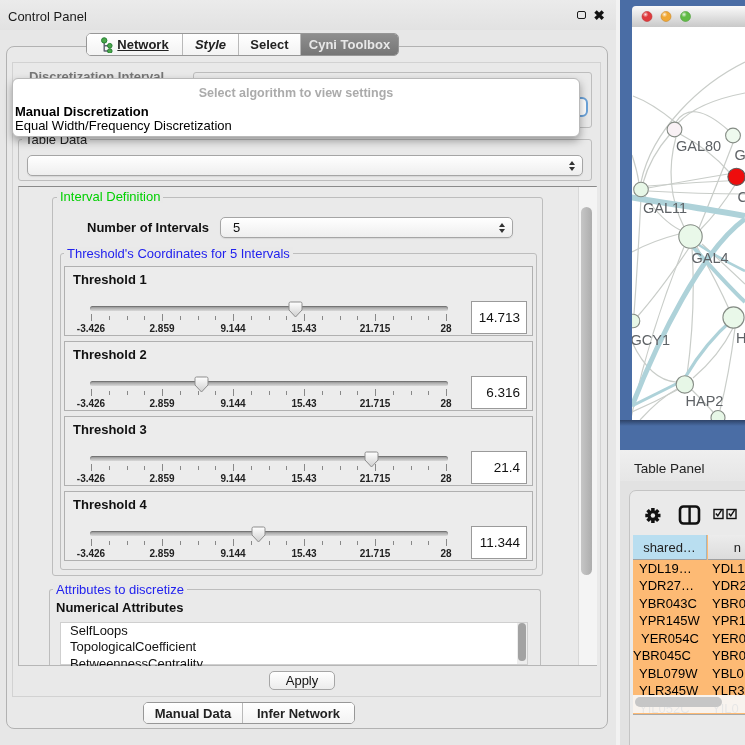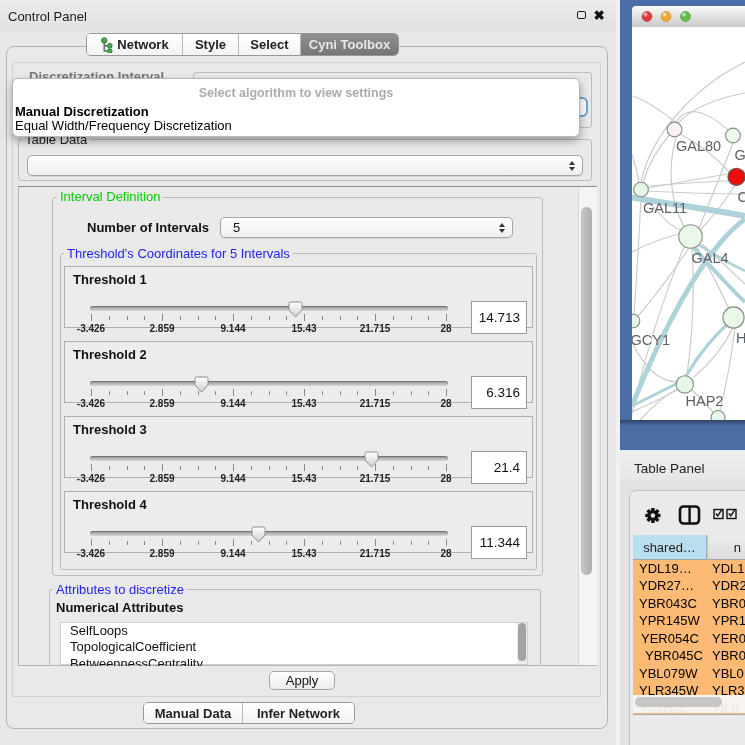--- a/index.html
+++ b/index.html
@@ -19,21 +19,21 @@
   .combo{position:absolute;box-sizing:border-box;border:1px solid #a5a5a5;border-radius:5px;
        background:linear-gradient(#ffffff,#eeeeee);font-size:13px;color:#111;
        display:flex;align-items:center;box-shadow:0 1px 1px rgba(0,0,0,0.08);}
   .combo .txt{padding-left:12px;}
   .combo .arr{position:absolute;right:7px;top:0;height:100%;display:flex;flex-direction:column;
        justify-content:center;align-items:center;}
   .arrow-up{width:0;height:0;border-left:3.5px solid transparent;border-right:3.5px solid transparent;
        border-bottom:4.5px solid #333;margin-bottom:2px;}
   .arrow-dn{width:0;height:0;border-left:3.5px solid transparent;border-right:3.5px solid transparent;
        border-top:4.5px solid #333;}
-  .tpanel{position:absolute;left:64px;width:469px;height:62px;background:#ececec;
+  .tpanel{position:absolute;left:64px;width:469px;height:70px;background:#ececec;
        border:1px solid #b0b0b0;box-sizing:border-box;}
   .tpanel .tl{position:absolute;left:8px;top:5px;font-size:13px;font-weight:bold;color:#111;}
   .track{position:absolute;left:25px;top:39px;width:358px;height:5px;border-radius:2.5px;
        background:linear-gradient(#8f8f8f,#d9d9d9);box-shadow:inset 0 1px 1px rgba(0,0,0,0.25);}
   .thumb{position:absolute;top:34px;width:15px;height:17px;}
   .vbox{position:absolute;left:406px;top:34px;width:56px;height:33px;background:#fff;
        border:1px solid #9a9a9a;box-sizing:border-box;font-size:13.5px;color:#111;
        display:flex;align-items:center;justify-content:flex-end;padding-right:6px;}
   .tick{position:absolute;width:1px;background:#888;}
   .tlab{position:absolute;top:56px;font-size:10px;font-weight:bold;color:#222;
@@ -50,28 +50,28 @@
 <div class="abs" style="left:577px;top:10.5px;width:6.5px;height:6.5px;border:1.9px solid #1a1a1a;border-radius:2px;"></div>
 <div class="abs" style="left:593.5px;top:7px;font-size:13.5px;font-weight:bold;color:#111;">✖</div>
 
 <div class="abs" style="left:6px;top:46px;width:602px;height:683px;background:#e9e9e9;
      border:1px solid #b2b2b2;border-radius:8px;box-sizing:border-box;"></div>
 
 <div class="abs" style="left:12px;top:62px;width:589px;height:635px;background:#e9e9e9;
      border:1px solid #d2d2d2;box-sizing:border-box;"></div>
 
 <div class="seg" style="left:86px;top:33px;height:23px;">
-  <div class="s" style="width:95px;">
+  <div class="s" style="width:95px;text-decoration:underline;">
     <svg width="13" height="16" viewBox="0 0 13 16" style="margin-right:4px;">
       <path d="M4.2 4 L4.2 14.5 M4.2 8.7 L9 8.7 M4.2 14 L9 14" stroke="#5c6170" stroke-width="1.4" fill="none"></path>
       <circle cx="4.2" cy="3.4" r="2.7" fill="#4aa74a" stroke="#1f7a2f" stroke-width="0.9"></circle>
       <circle cx="9.8" cy="8.7" r="2.3" fill="#4aa74a" stroke="#1f7a2f" stroke-width="0.9"></circle>
       <circle cx="9.8" cy="14" r="2.3" fill="#4aa74a" stroke="#1f7a2f" stroke-width="0.9"></circle>
     </svg>Network</div>
-  <div class="s" style="width:55px;">Style</div>
+  <div class="s" style="width:55px;font-style:italic;">Style</div>
   <div class="s" style="width:61px;">Select</div>
   <div class="s dark" style="width:97px;">Cyni Toolbox</div>
 </div>
 
 <div class="abs" style="left:29px;top:69px;font-size:13px;font-weight:bold;color:#777;">Discretization Interval</div>
 <div class="abs" style="left:193px;top:72px;width:399px;height:56px;border:1px solid #bdbdbd;border-radius:3px;box-sizing:border-box;"></div>
 <div class="abs" style="left:562px;top:97px;width:26px;height:20px;border:2.5px solid #6ba2d8;border-radius:6px;background:#fff;box-sizing:border-box;"></div>
 
 <div class="abs" style="left:12px;top:78px;width:568px;height:59px;background:#fff;
      border:1px solid #b9b9b9;border-radius:6px;box-sizing:border-box;
@@ -382,20 +382,20 @@
        box-sizing:border-box;display:flex;align-items:center;justify-content:center;font-size:13px;color:#222;">shared…</div>
   <div class="abs" style="left:75px;top:0;width:37px;height:25px;background:linear-gradient(#ececec,#dcdcdc);border-bottom:1px solid #a0a0a0;
        display:flex;align-items:center;justify-content:flex-end;padding-right:4px;box-sizing:border-box;
        font-size:13px;color:#222;">n</div>
   <div class="abs" style="left:0;top:25px;width:112px;font-size:13px;color:#000;line-height:17.45px;">
     <div style="padding-left:6px;">YDL19…<span style="position:absolute;left:79px;">YDL1</span></div>
     <div style="padding-left:6px;">YDR27…<span style="position:absolute;left:79px;">YDR2</span></div>
     <div style="padding-left:6px;">YBR043C<span style="position:absolute;left:79px;">YBR0</span></div>
     <div style="padding-left:6px;">YPR145W<span style="position:absolute;left:79px;">YPR1</span></div>
     <div style="padding-left:8px;">YER054C<span style="position:absolute;left:79px;">YER0</span></div>
-    <div style="margin-left:12px;">YBR045C<span style="position:absolute;left:79px;">YBR0</span></div>
+    <div style="">YBR045C<span style="position:absolute;left:79px;">YBR0</span></div>
     <div style="padding-left:6px;">YBL079W<span style="position:absolute;left:79px;">YBL0</span></div>
     <div style="padding-left:6px;">YLR345W<span style="position:absolute;left:79px;">YLR3</span></div>
     <div style="padding-left:6px;">YIL052C<span style="position:absolute;left:79px;">YIL0</span></div>
   </div>
   <div class="abs" style="left:0;top:160px;width:112px;height:18px;background:rgba(248,248,248,0.93);"></div>
   <div class="abs" style="left:2px;top:162px;width:87px;height:10px;background:#c6c6c6;border-radius:5px;"></div>
 </div>
 
 </body></html>

